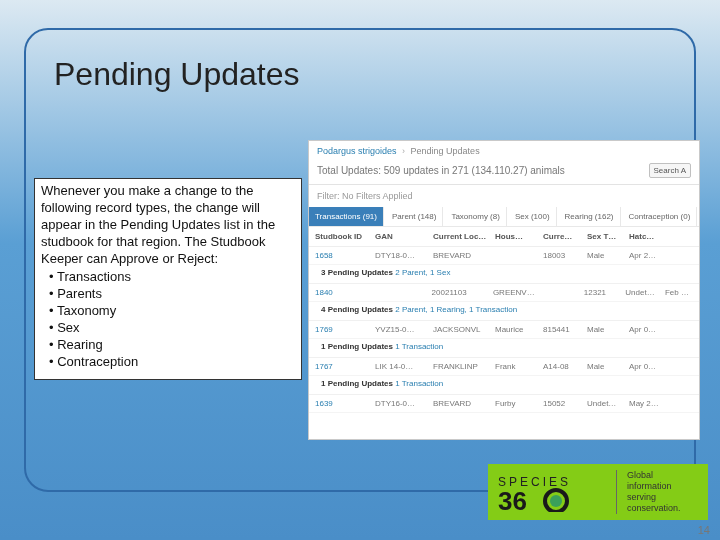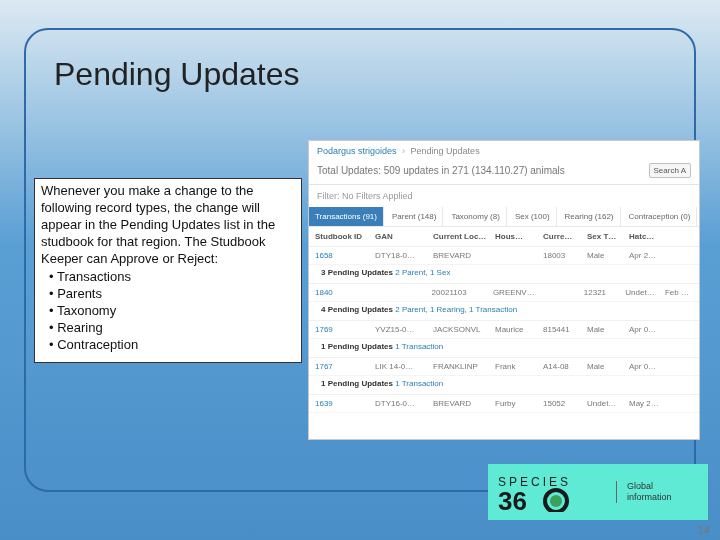--- a/index.html
+++ b/index.html
@@ -81,40 +81,41 @@
   }
   .thead span, .trow span { overflow:hidden; text-overflow:ellipsis; white-space:nowrap; padding: 0 2px; }
   .c1{width:60px}.c2{width:58px}.c3{width:62px}.c4{width:48px}.c5{width:44px}.c6{width:42px}.c7{width:40px}
   .trow { display:flex; padding:4px 4px; font-size:8px; color:#777; border-bottom:1px solid #f4f4f4;}
   .trow .c1 { color:#2a7fb0; }
   .subrow { padding:3px 4px 6px 12px; font-size:8px; color:#666; border-bottom:1px solid #f0f0f0;}
   .subrow .pfx { color:#333; font-weight:600; }
   .subrow .lnk { color:#2a7fb0; }
   .logo {
     position:absolute; right:12px; bottom:20px;
-    width:220px; height:56px; background:#5eead4;
+    width:220px; height:56px; background:#84cc16;
     display:flex; align-items:center; gap:8px; padding:6px 10px;
   }
   .logo-svg { flex:0 0 auto; }
   .logo-txt { border-left:1px solid #666; padding-left:10px; font-size:9px; line-height:1.2; color:#333; }
   .pagenum { position:absolute; right:10px; bottom:4px; font-size:11px; color:#777; }
 </style>
 </head>
 <body>
 
 <div class="frame"></div>
 
 <div class="title">Pending Updates</div>
 
 <div class="textbox">
   <div>Whenever you make a change to the following record types, the change will appear in the Pending Updates list in the studbook for that region. The Studbook Keeper can Approve or Reject:</div>
   <ul>
     <li>Transactions</li>
     <li>Parents</li>
     <li>Taxonomy</li>
+    <li>Sex</li>
     <li>Rearing</li>
     <li>Contraception</li>
   </ul>
 </div>
 
 <div class="screenshot">
   <div class="crumb">
     <span class="sp">Podargus strigoides</span>
     <span class="gt">›</span>
     <span class="pg">Pending Updates</span>
@@ -197,16 +198,17 @@
 
 <div class="logo">
   <svg class="logo-svg" width="110" height="40" viewBox="0 0 110 40">
     <text x="0" y="14" font-family="Arial" font-size="12" letter-spacing="3" fill="#222">SPECIES</text>
     <text x="0" y="38" font-family="Arial" font-size="26" font-weight="700" fill="#1a1a1a">36</text>
     <circle cx="58" cy="29" r="11" fill="none" stroke="#1a1a1a" stroke-width="4"></circle>
     <circle cx="58" cy="29" r="6" fill="#3aa05a"></circle>
   </svg>
   <div class="logo-txt">
     <div>Global information</div>
+    <div>serving conservation.</div>
   </div>
 </div>
 
 <div class="pagenum">14</div>
 
 </body></html>

